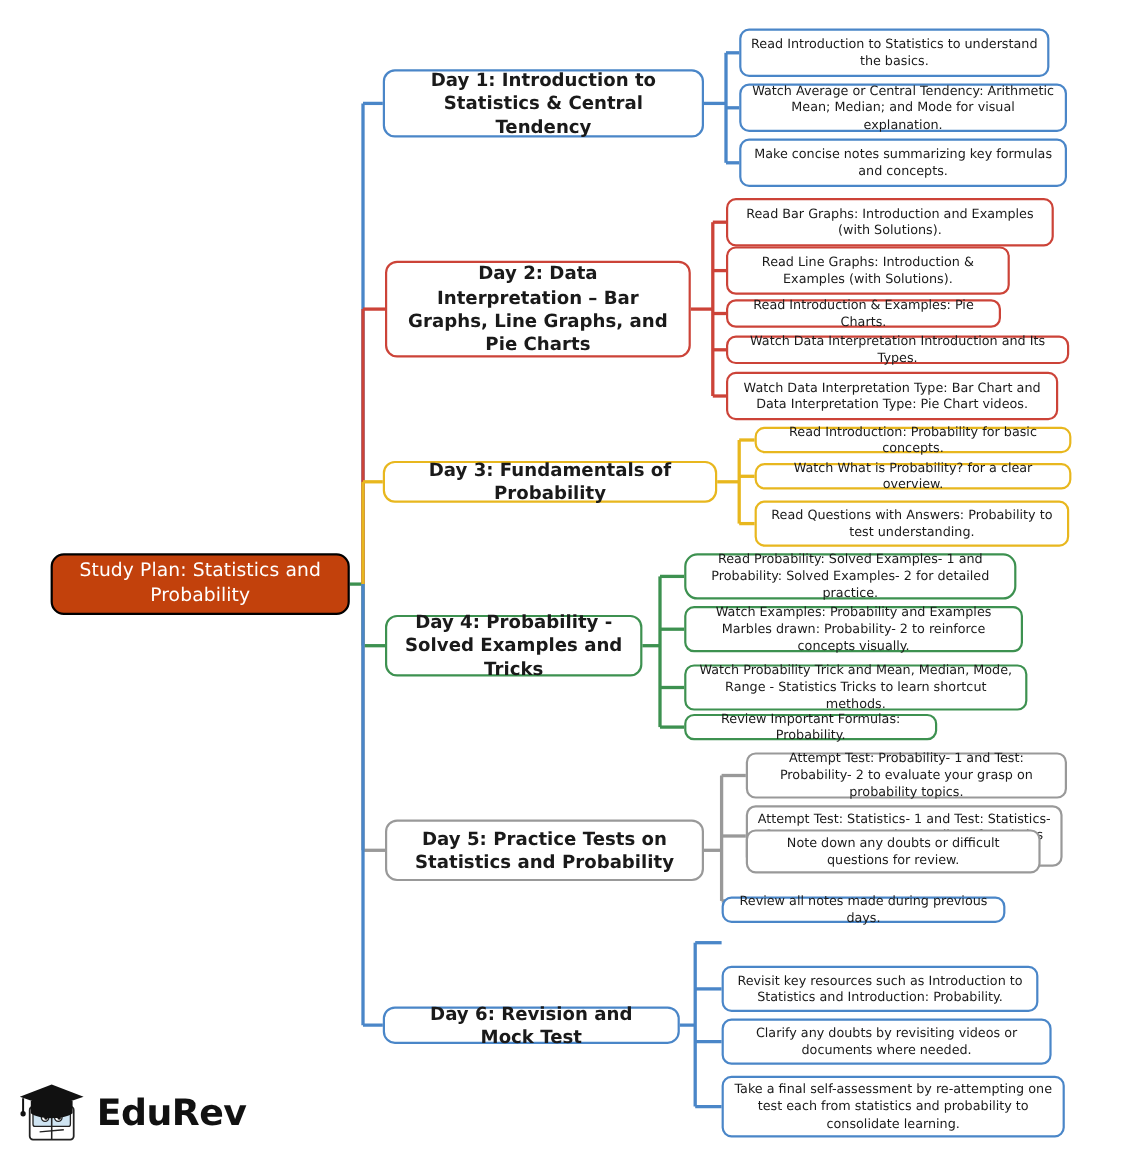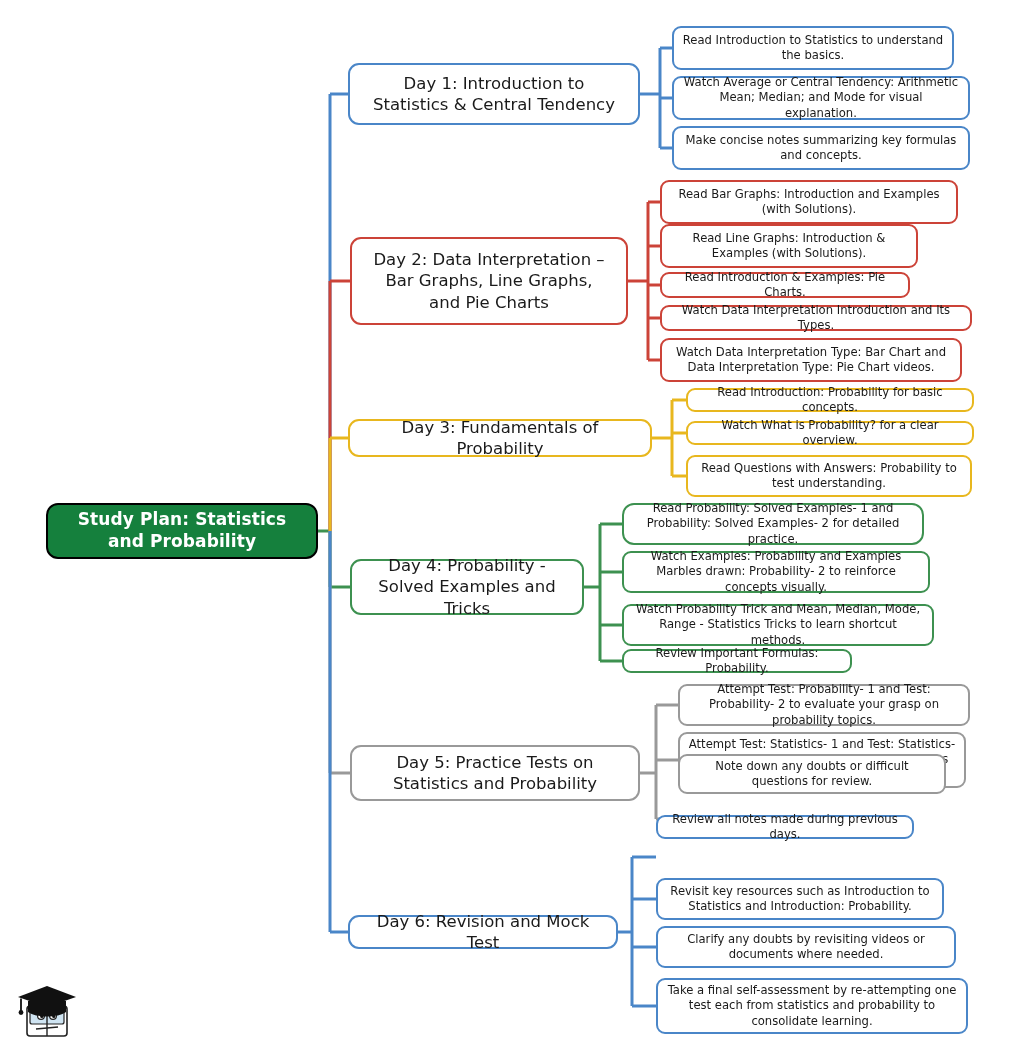--- a/index.html
+++ b/index.html
@@ -9,29 +9,29 @@
     -webkit-font-smoothing:antialiased;
   }
   #canvas{position:absolute;left:0;top:0;width:1024px;height:1058px;}
   svg.wires{position:absolute;left:0;top:0;width:1024px;height:1058px;pointer-events:none;}
 
   .node{position:absolute;box-sizing:border-box;display:flex;align-items:center;
         justify-content:center;text-align:center;background:#fff;}
 
   
   .root{
-    background:#15803d;color:#fff;border-radius:12px;border:2px solid #000;
-    font-weight:bold;font-size:17px;line-height:1.28;padding:6px 10px;
+    background:#c2410c;color:#fff;border-radius:12px;border:2px solid #000;
+    font-weight:normal;font-size:17px;line-height:1.28;padding:6px 10px;
     letter-spacing:.1px;
   }
 
   
   .branch{
     border:2.2px solid #000;border-radius:11px;color:#1a1a1a;
-    font-size:16.5px;line-height:1.3;padding:4px 16px;font-weight:400;
+    font-size:16.5px;line-height:1.3;padding:4px 16px;font-weight:700;
   }
   
   .leaf{
     border:2px solid #ef4444;border-radius:9px;color:#1a1a1a;
     font-size:11.6px;line-height:1.33;padding:3px 8px;font-weight:400;
   }
 
   .logo{position:absolute;left:14px;top:978px;width:196px;height:66px;
         display:flex;align-items:center;gap:8px;}
   .logo-mark{position:relative;width:66px;height:62px;flex:0 0 66px;}
@@ -137,14 +137,15 @@
         <circle cx="39.8" cy="36.4" r="1.6" fill="#111"></circle>
 
         <path d="M22 49 L44 47" stroke="#222" stroke-width="1.3" fill="none"></path>
 
         <path d="M33 6 L62 17 L33 27 L4 17 Z" fill="#111"></path>
         <path d="M14 21 L14 32 C22 38 44 38 52 32 L52 21" fill="#111"></path>
         <line x1="7" y1="18.5" x2="7" y2="31" stroke="#111" stroke-width="1.8"></line>
         <circle cx="7" cy="32.5" r="2.4" fill="#111"></circle>
       </svg>
     </div>
+    <div class="logo-text">EduRev</div>
   </div>
 </div>
 
 </body></html>

